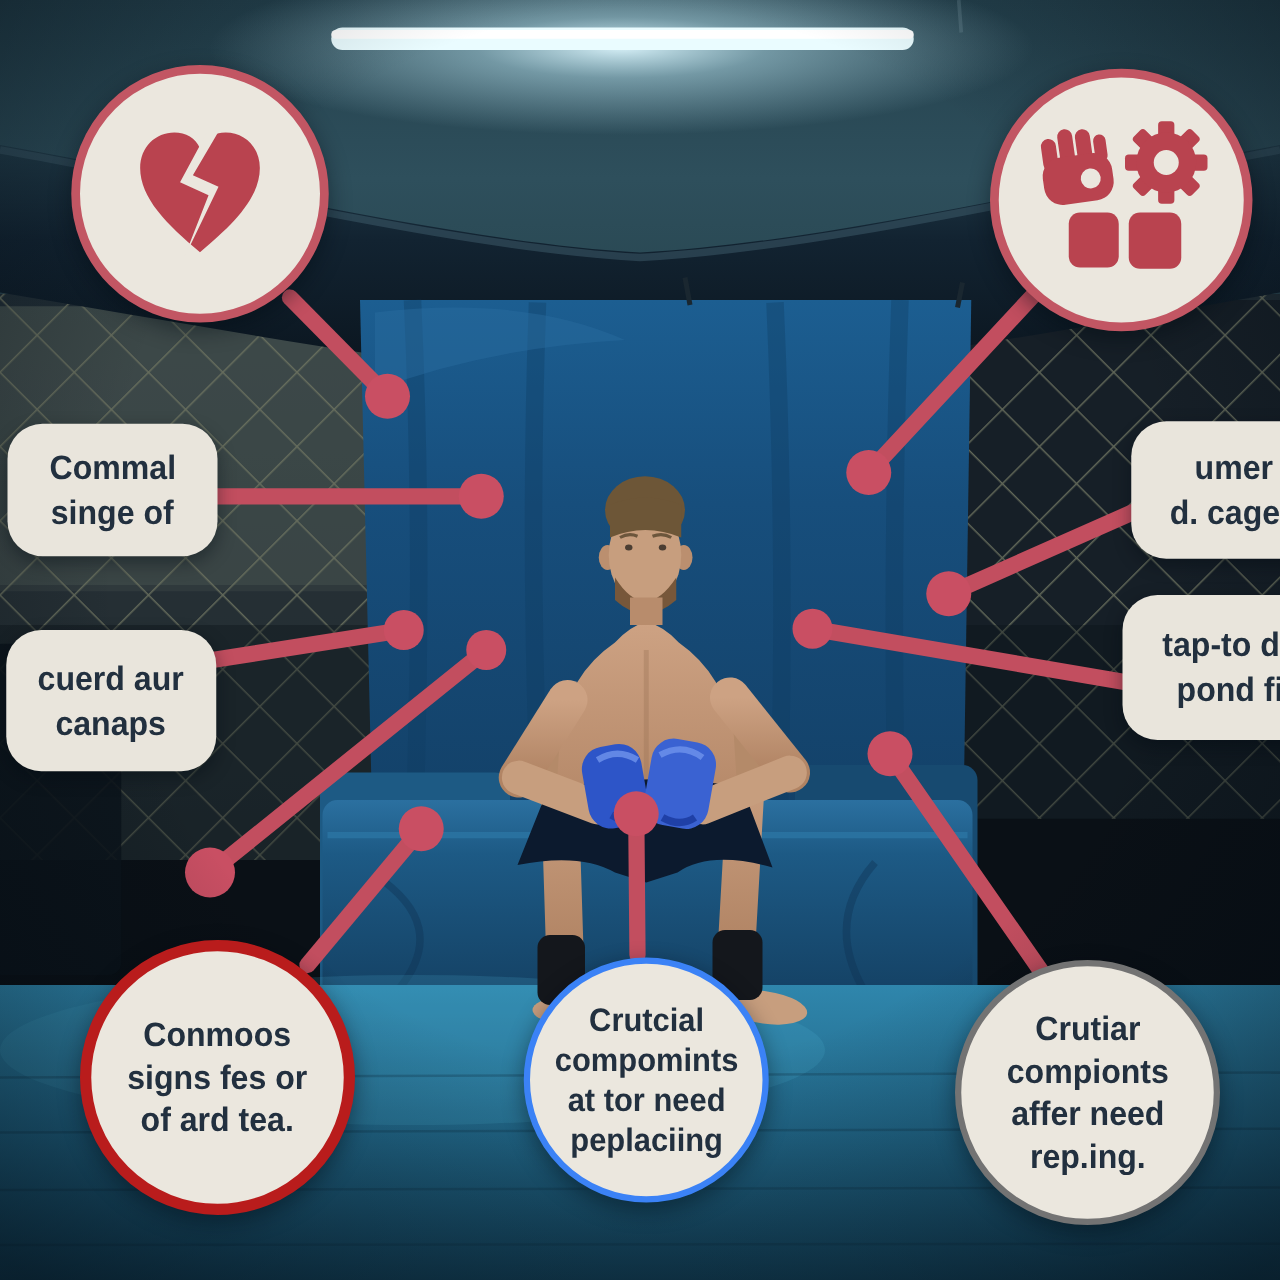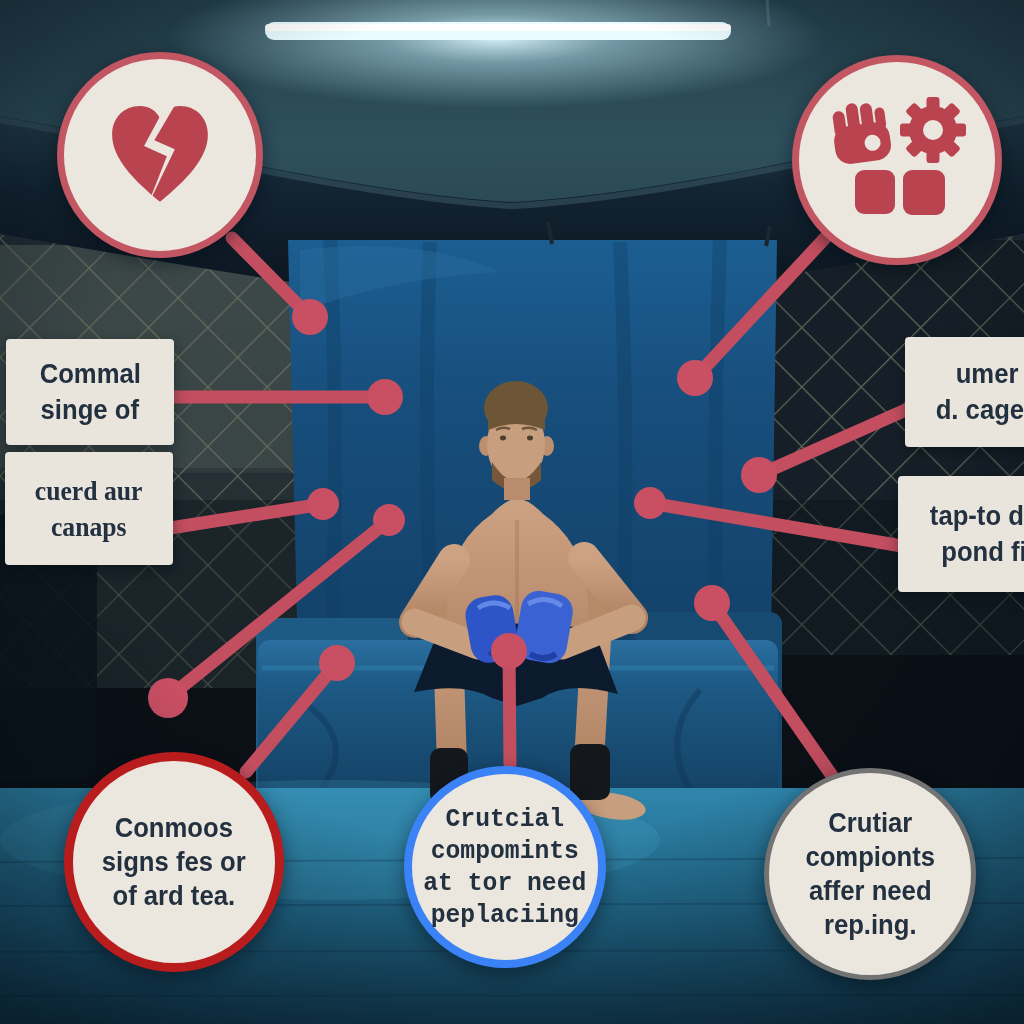--- a/index.html
+++ b/index.html
@@ -24,32 +24,32 @@
     box-shadow:0 6px 18px rgba(3,10,18,.45);}
   .circle.tl{left:57px;top:52px;width:192px;height:192px;border:7px solid #c25663;}
   .circle.tr{left:792px;top:55px;width:196px;height:196px;border:7px solid #c25663;}
 
   
   .tcircle{position:absolute;border-radius:50%;background:#ebe7de;z-index:5;
     display:flex;align-items:center;justify-content:center;text-align:center;
     color:#22303f;font-weight:bold;box-shadow:0 6px 18px rgba(3,10,18,.45);}
   .tcircle .ln{display:block;font-size:27px;line-height:34px;transform:scaleX(.95);}
   .tcircle.bl{left:64px;top:752px;width:202px;height:202px;border:9px solid #b91c1c;}
-  .tcircle.bc{left:404px;top:766px;width:186px;height:186px;border:8px solid #3b82f6;font-family:Liberation Mono, monospace;}
+  .tcircle.bc{left:419px;top:766px;width:186px;height:186px;border:5px solid #3b82f6;}
   .tcircle.bc .ln{font-size:26px;line-height:32px;}
   .tcircle.br{left:764px;top:768px;width:202px;height:202px;border:5px solid #737373;}
 
   
-  .box{position:absolute;background:#e9e5dc;border-radius:4px;z-index:5;
+  .box{position:absolute;background:#e9e5dc;border-radius:28px;z-index:5;
     display:flex;flex-direction:column;align-items:center;justify-content:center;
     color:#22303f;font-weight:bold;text-align:center;
     box-shadow:0 5px 14px rgba(3,10,18,.4);}
   .box .ln{display:block;font-size:27px;line-height:36px;transform:scaleX(.95);white-space:nowrap;}
   .box.l1{left:6px;top:339px;width:168px;height:106px;}
-  .box.l2{left:5px;top:452px;width:168px;height:113px;font-family:Liberation Serif, serif;}
+  .box.l2{left:5px;top:504px;width:168px;height:113px;}
   .box.r1{left:905px;top:337px;width:165px;height:110px;}
   .box.r2{left:898px;top:476px;width:172px;height:116px;}
 </style>
 </head>
 <body>
 
 <div class="stage">
 
   <svg class="scene" viewBox="0 0 1024 1024" aria-hidden="true">
     <defs>

